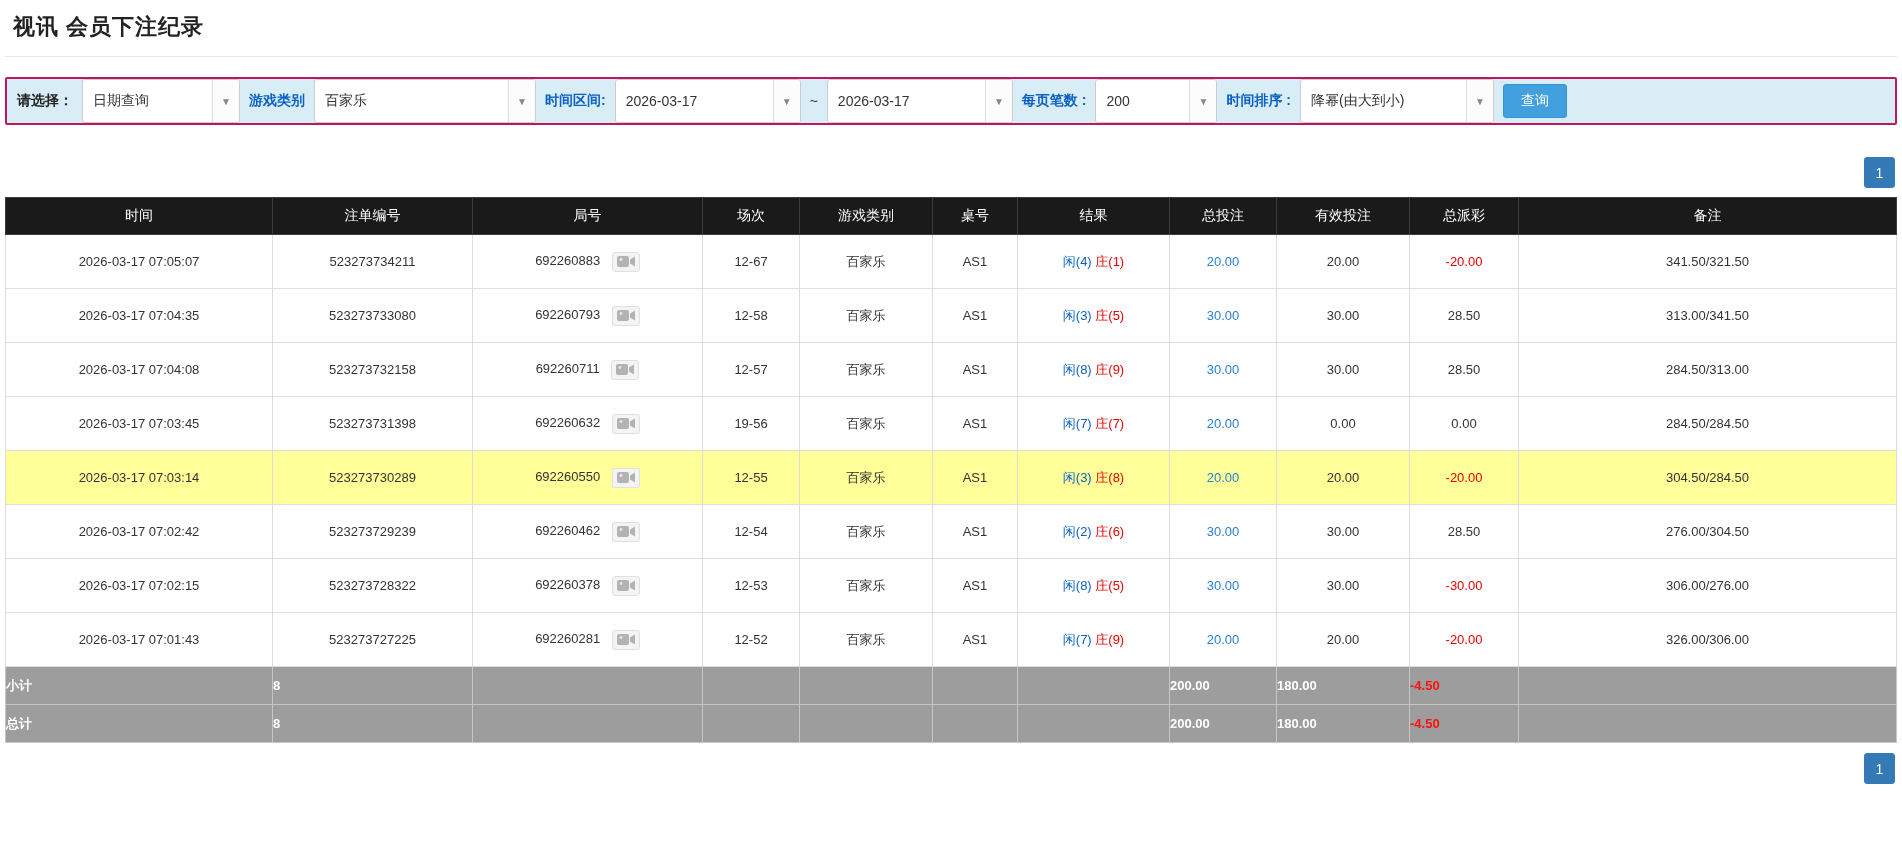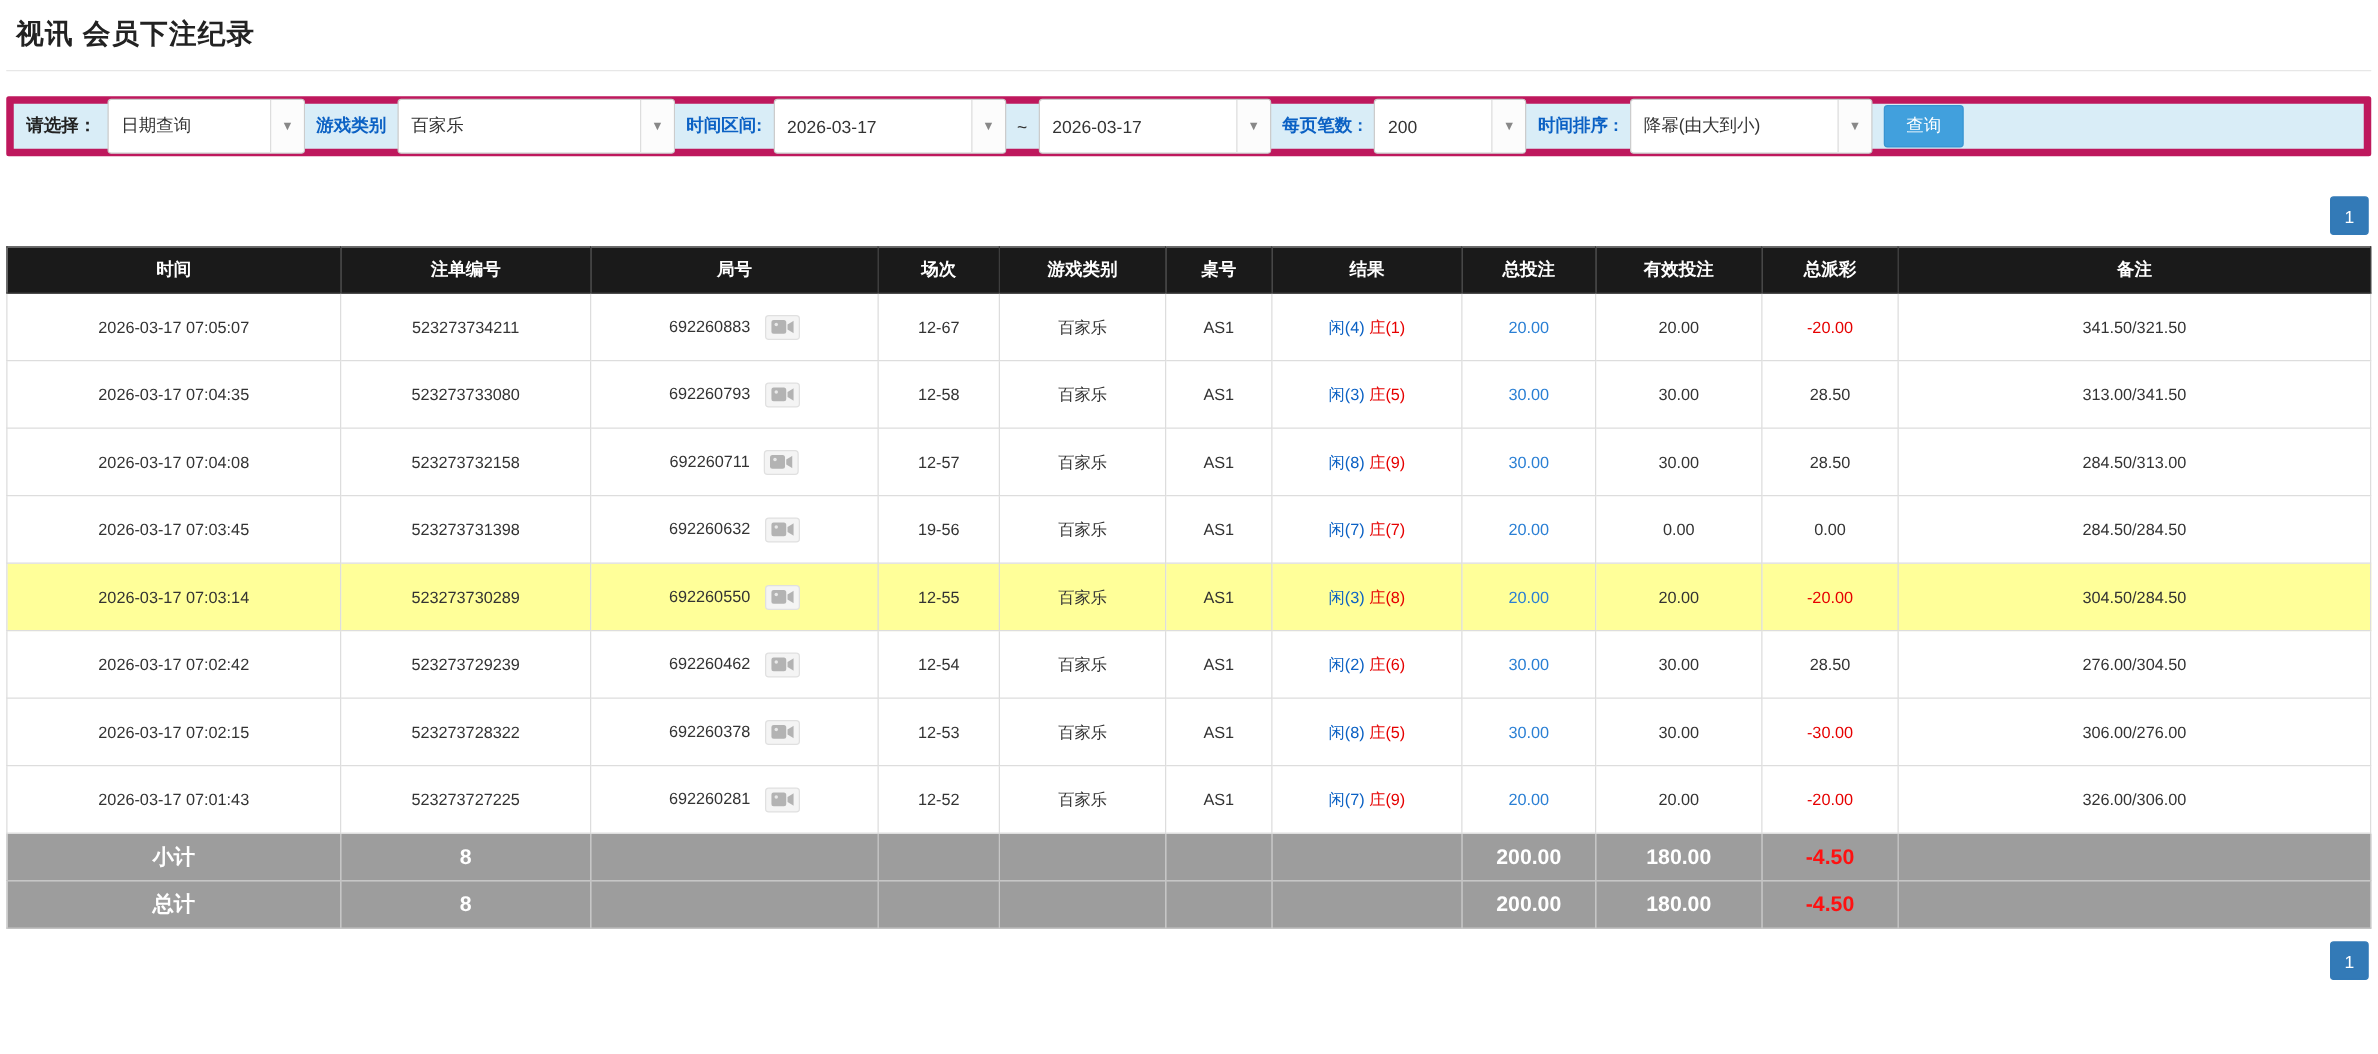--- a/index.html
+++ b/index.html
@@ -21,21 +21,21 @@
     font-size: 22px;
     font-weight: 600;
     color: #222;
     letter-spacing: 1px;
   }
 
   
   .filter-bar {
     margin-top: 20px;
     background: #d9edf7;
-    border: 6px solid #be185d;
+    border: 2px solid #be185d;
     border-radius: 2px;
     padding: 6px 10px;
     display: flex;
     align-items: center;
     gap: 9px;
     height: 48px;
   }
   .flabel { font-size: 14px; font-weight: bold; white-space: nowrap; }
   .flabel.dark { color: #222; }
   .flabel.blue { color: #0b61c4; }
@@ -115,21 +115,21 @@
     border-radius: 3px;
     cursor: pointer;
   }
 
   
   table { width: 100%; border-collapse: collapse; table-layout: fixed; }
   thead th {
     background: #1a1a1a;
     color: #fff;
     font-size: 14px;
-    font-weight: bold;
+    font-weight: normal;
     padding: 9px 6px;
     border: 1px solid #3d3d3d;
     text-align: center;
     white-space: nowrap;
   }
   tbody td {
     border: 1px solid #ddd;
     padding: 0 6px;
     height: 54px;
     text-align: center;
@@ -142,22 +142,21 @@
   .player { color: #0b61c4; }
   .banker { color: #e60000; }
   .bet-link { color: #2a7fd4; text-decoration: none; cursor: pointer; }
   .payout.neg, td.neg { color: #e60000 !important; }
   tfoot td {
     background: #9d9d9d;
     color: #fff;
     font-weight: bold;
     border: 1px solid #c6c6c6;
     height: 38px;
-    text-align: center;
-    font-size: 17px;
+    font-size: 13px;
   }
   tfoot td.neg { color: #ff1111 !important; }
   .video-btn {
     background: #f4f4f4;
     border: 1px solid #e0e0e0;
     border-radius: 3px;
     margin-left: 8px;
     padding: 2px 4px 0 4px;
     cursor: pointer;
     vertical-align: middle;

